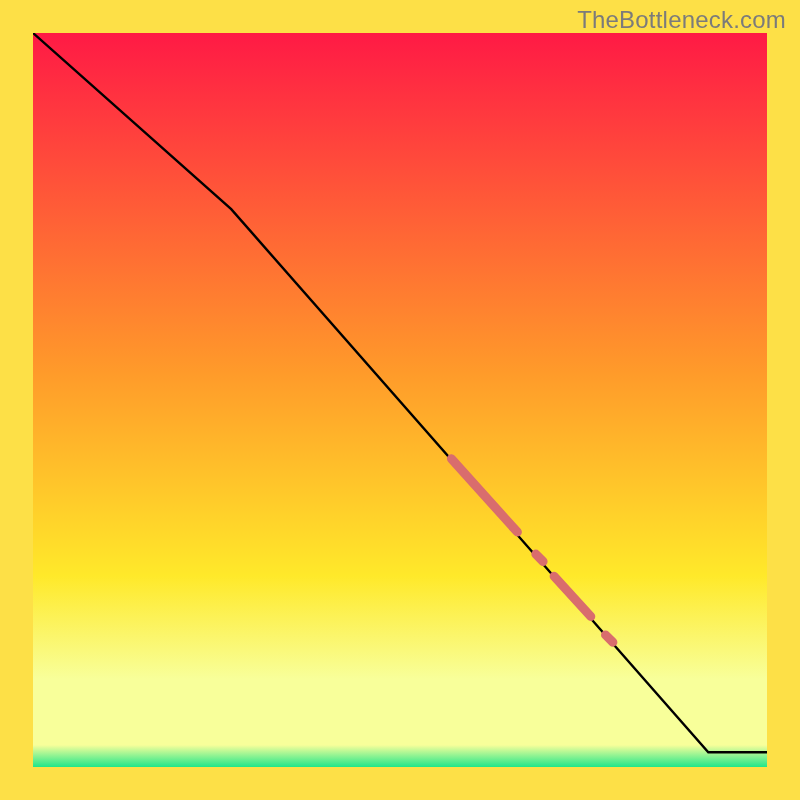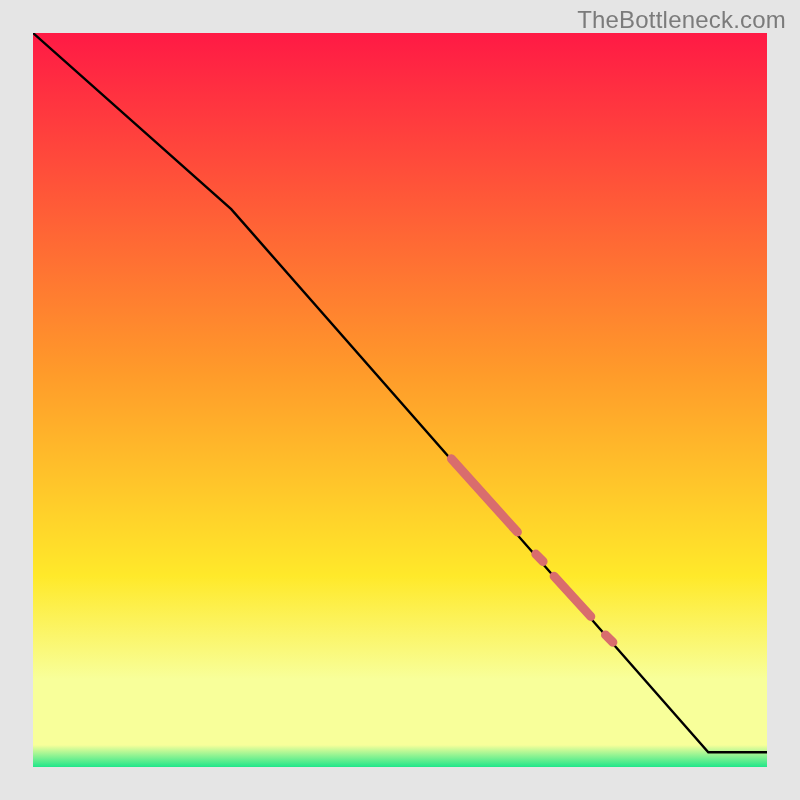--- a/index.html
+++ b/index.html
@@ -8,21 +8,21 @@
     width: 800px;
     height: 800px;
     overflow: hidden;
     background: #000;
     font-family: Arial, Helvetica, sans-serif;
   }
   .stage {
     position: relative;
     width: 800px;
     height: 800px;
-    background: #e5e5e5;
+    background: #fde047;
   }
   .plot {
     position: absolute;
     left: 33px;
     top: 33px;
     width: 734px;
     height: 734px;
     overflow: hidden;
   }
   

